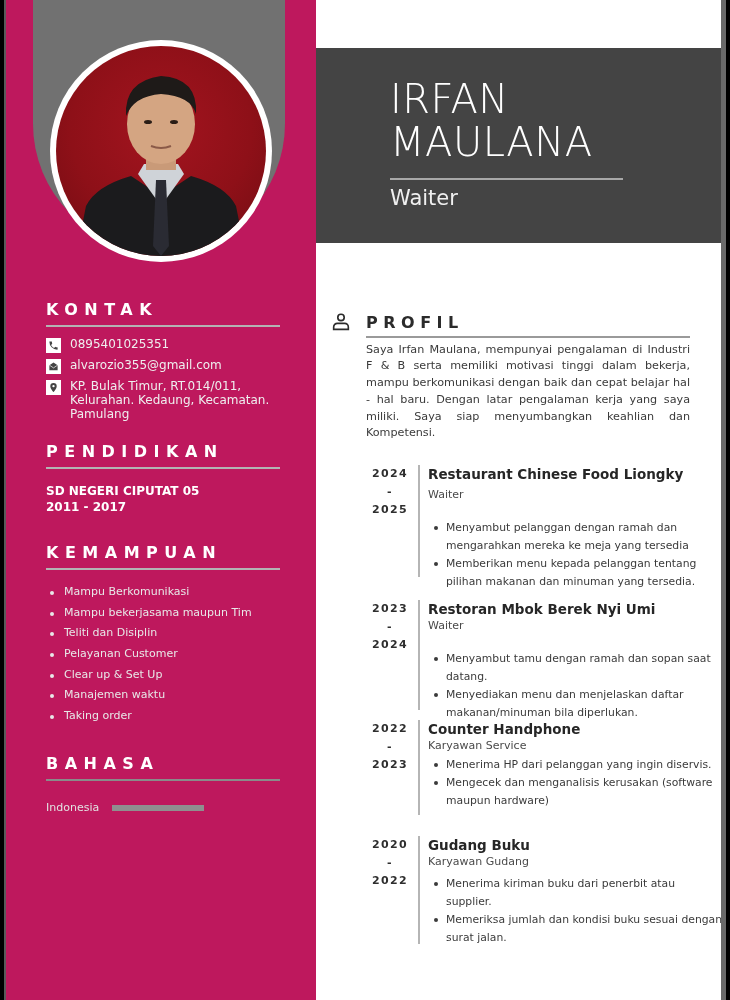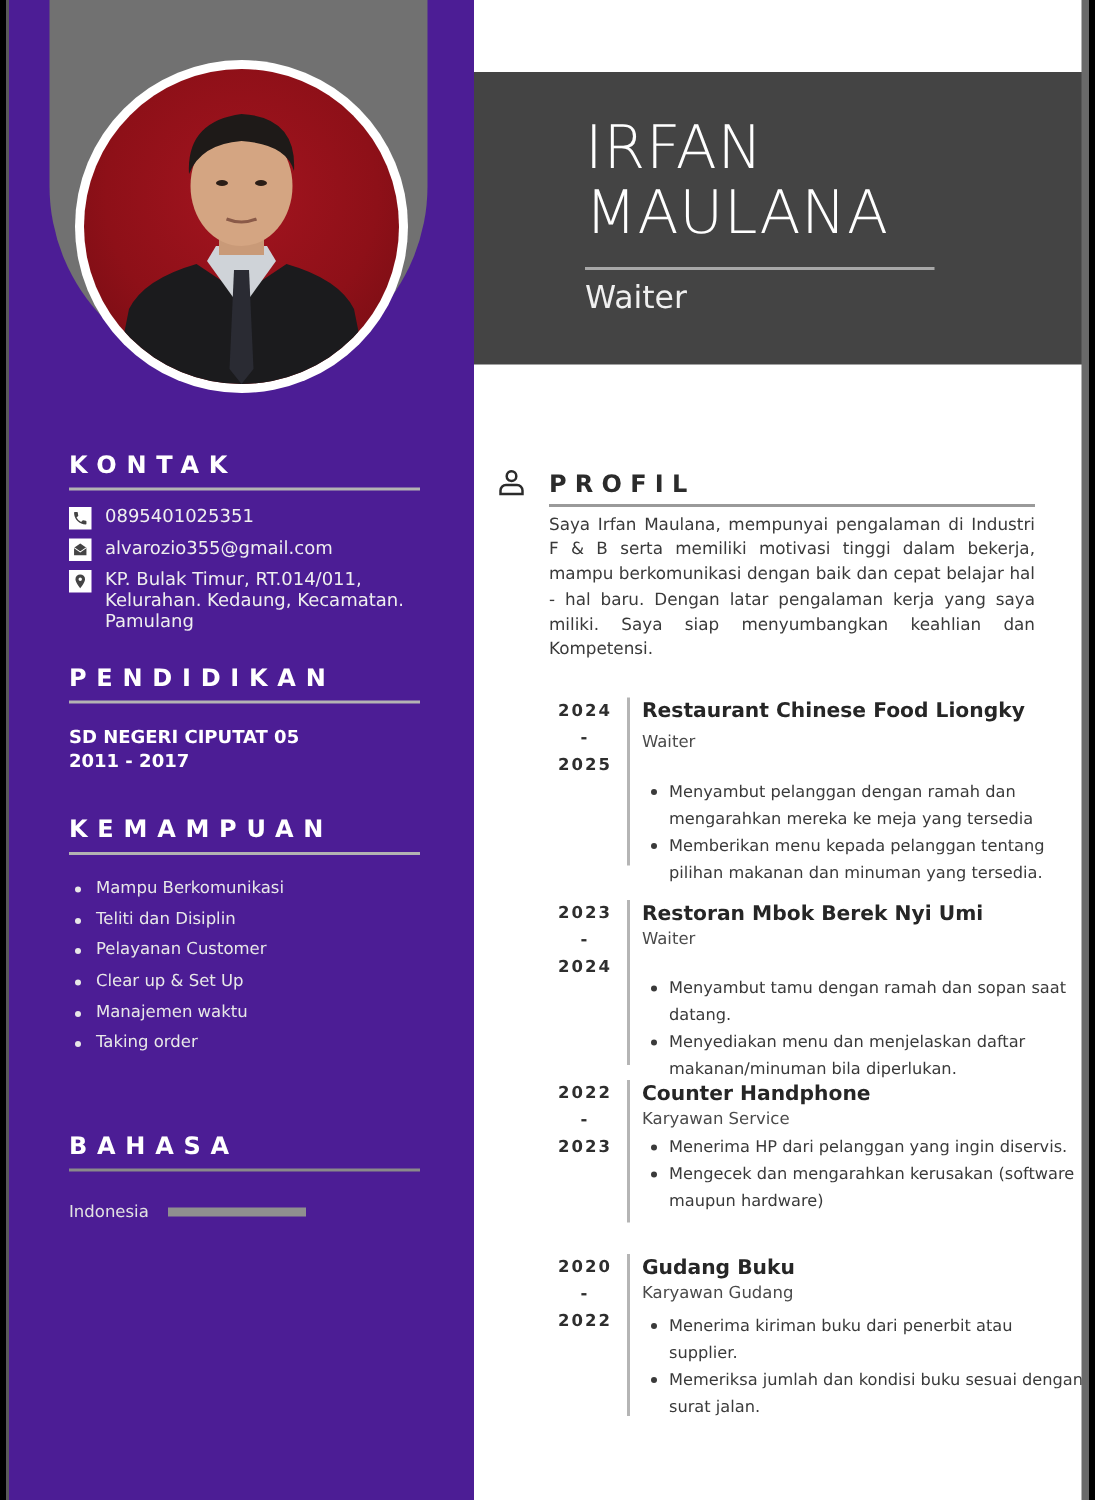--- a/index.html
+++ b/index.html
@@ -6,21 +6,21 @@
   html, body { width: 730px; height: 1000px; overflow: hidden; background: #000; }
   body { position: relative; font-family: "DejaVu Sans", sans-serif; }
 
   .page {
     position: absolute; left: 4px; top: 0; width: 721px; height: 1000px;
     background: #ffffff;
   }
   
   .sidebar {
     position: absolute; left: 0; top: 0; width: 312px; height: 1000px;
-    background: #4c1d95;
+    background: #be185d;
     text-decoration: underline;
   }
   .sidebar-edge {
     position: absolute; left: 0; top: 0; width: 2px; height: 1000px; background: #5a5a5a;
   }
   .photo-arch {
     position: absolute; left: 29px; top: 0; width: 252px; height: 250px;
     background: #717171;
     border-radius: 0 0 126px 126px;
   }
@@ -182,20 +182,21 @@
       <div class="side-rule"></div>
       <div class="edu-school">SD NEGERI CIPUTAT 05</div>
       <div class="edu-years">2011 - 2017</div>
     </div>
 
     <div class="side-section" style="top:543px;">
       <div class="side-heading">KEMAMPUAN</div>
       <div class="side-rule"></div>
       <ul class="skills">
         <li>Mampu Berkomunikasi</li>
+        <li>Mampu bekerjasama maupun Tim</li>
         <li>Teliti dan Disiplin</li>
         <li>Pelayanan Customer</li>
         <li>Clear up &amp; Set Up</li>
         <li>Manajemen waktu</li>
         <li>Taking order</li>
       </ul>
     </div>
 
     <div class="side-section" style="top:754px;">
       <div class="side-heading">BAHASA</div>
@@ -268,21 +269,21 @@
       <div>2022</div>
       <div>-</div>
       <div>2023</div>
     </div>
     <div class="job-line" style="height:95px;"></div>
     <div class="job-body">
       <div class="job-company">Counter Handphone</div>
       <div class="job-role">Karyawan Service</div>
       <ul class="job-duties" style="margin-top:2px;">
         <li>Menerima HP dari pelanggan yang ingin diservis.</li>
-        <li>Mengecek dan mengarahkan kerusakan (software maupun hardware)</li>
+        <li>Mengecek dan menganalisis kerusakan (software maupun hardware)</li>
       </ul>
     </div>
   </div>
 
   <div class="job" style="top:836px; height:115px;">
     <div class="job-years">
       <div>2020</div>
       <div>-</div>
       <div>2022</div>
     </div>

